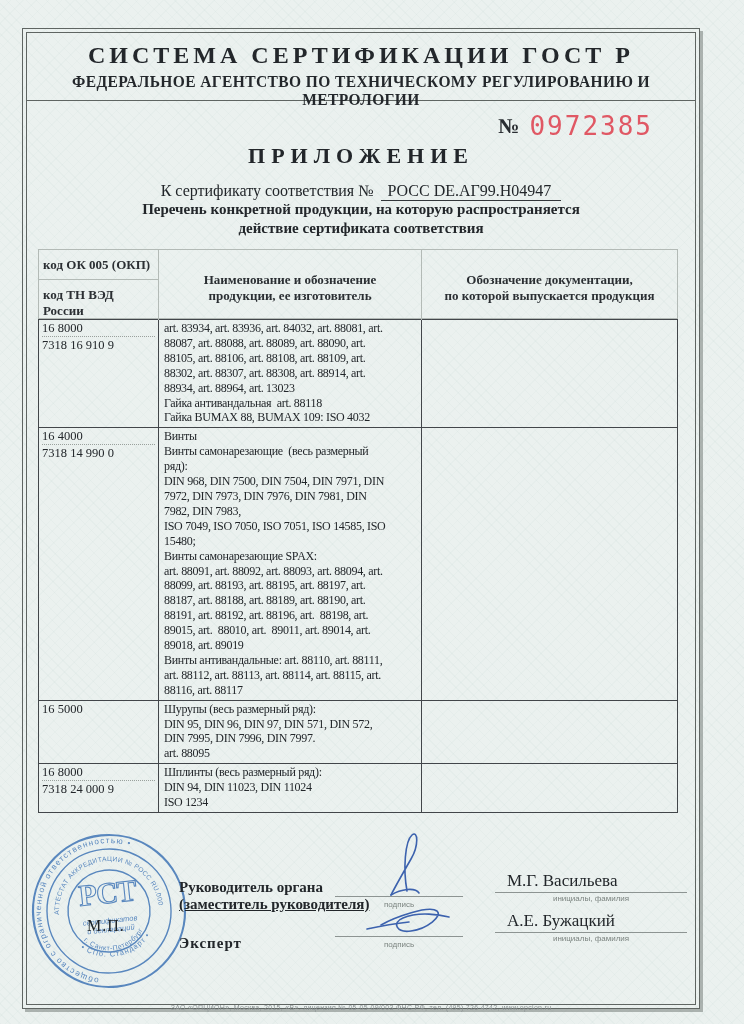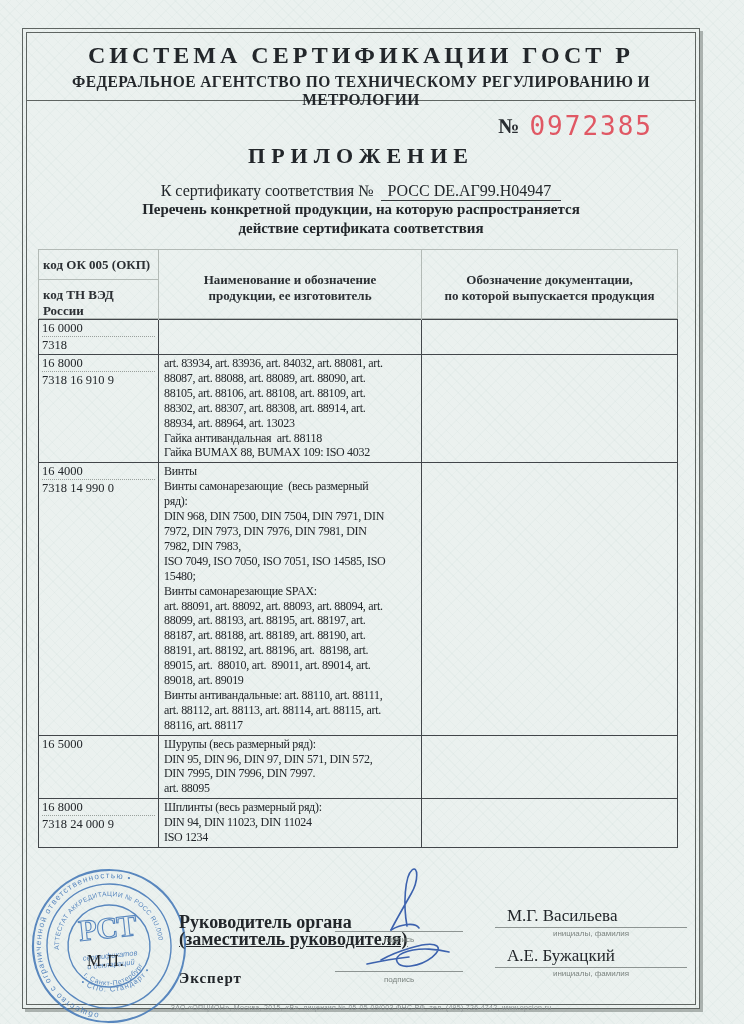--- a/index.html
+++ b/index.html
@@ -68,21 +68,21 @@
   .td-product { padding:1px 2px 2px 5px; font-size:12px; line-height:14.9px; letter-spacing:-0.3px; white-space:pre; }
   .r1 { min-height:30px; }
   .r2 .td-product, .r3 .td-product, .r4 .td-product, .r5 .td-product { padding-top:1px; }
 
   
   .footer { position:relative; height:140px; }
 
   .stamp { position:absolute; left:2px; top:18px; width:160px; height:160px; transform:rotate(-6deg); opacity:0.88; }
   .mp-mark { position:absolute; left:60px; top:104px; font-size:16px; letter-spacing:1px; color:#1d2124; }
 
-  .roles { position:absolute; left:152px; top:66px; font-weight:bold; font-size:18px; line-height:17px;font-family:Liberation Serif, serif; }
+  .roles { position:absolute; left:152px; top:66px; font-weight:bold; font-size:15px; line-height:17px;font-family:Liberation Serif, serif; }
   .role2 { text-decoration:underline; }
   .role-expert { position:absolute; left:152px; top:114px; font-weight:bold; font-size:15px; letter-spacing:1px;margin-top:8px; }
 
   .sigline { position:absolute; border-bottom:1px solid #8d9492; width:128px; }
   .sigline-1 { left:308px; top:64px; height:20px; }
   .sigline-2 { left:308px; top:104px; height:20px; }
   .sig-caption { position:absolute; width:128px; text-align:center; font-size:8px; color:#7c8480; font-family:"Liberation Sans", sans-serif; }
   .sig-caption-1 { left:308px; top:87px; }
   .sig-caption-2 { left:308px; top:127px; }
 
@@ -133,29 +133,20 @@
           </div>
         </div>
         <div class="th th-center">Наименование и обозначение
 продукции, ее изготовитель</div>
         <div class="th th-center">Обозначение документации,
 по которой выпускается продукция</div>
       </div>
 
       <div class="tbl-body">
 
-        <div class="trow r1">
-          <div class="td td-codes">
-            <div>16 0000</div>
-            <div class="dotline"></div>
-            <div>7318</div>
-          </div>
-          <div class="td td-product"></div>
-          <div class="td"></div>
-        </div>
 
         <div class="trow r2">
           <div class="td td-codes">
             <div>16 8000</div>
             <div class="dotline"></div>
             <div>7318 16 910 9</div>
           </div>
           <div class="td td-product">art. 83934, art. 83936, art. 84032, art. 88081, art.
 88087, art. 88088, art. 88089, art. 88090, art.
 88105, art. 88106, art. 88108, art. 88109, art.

